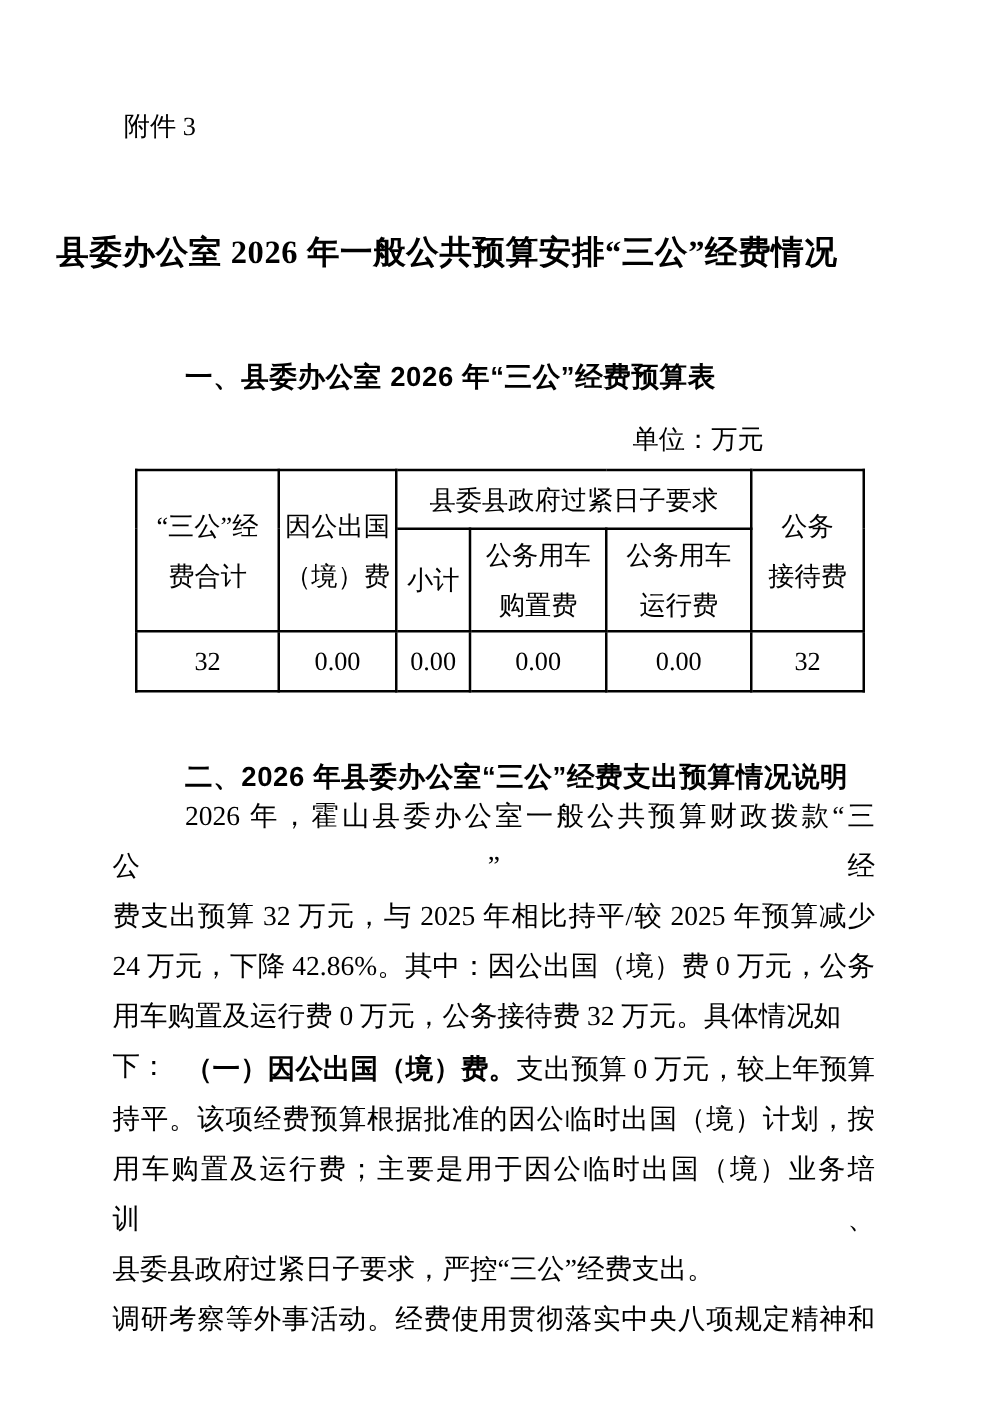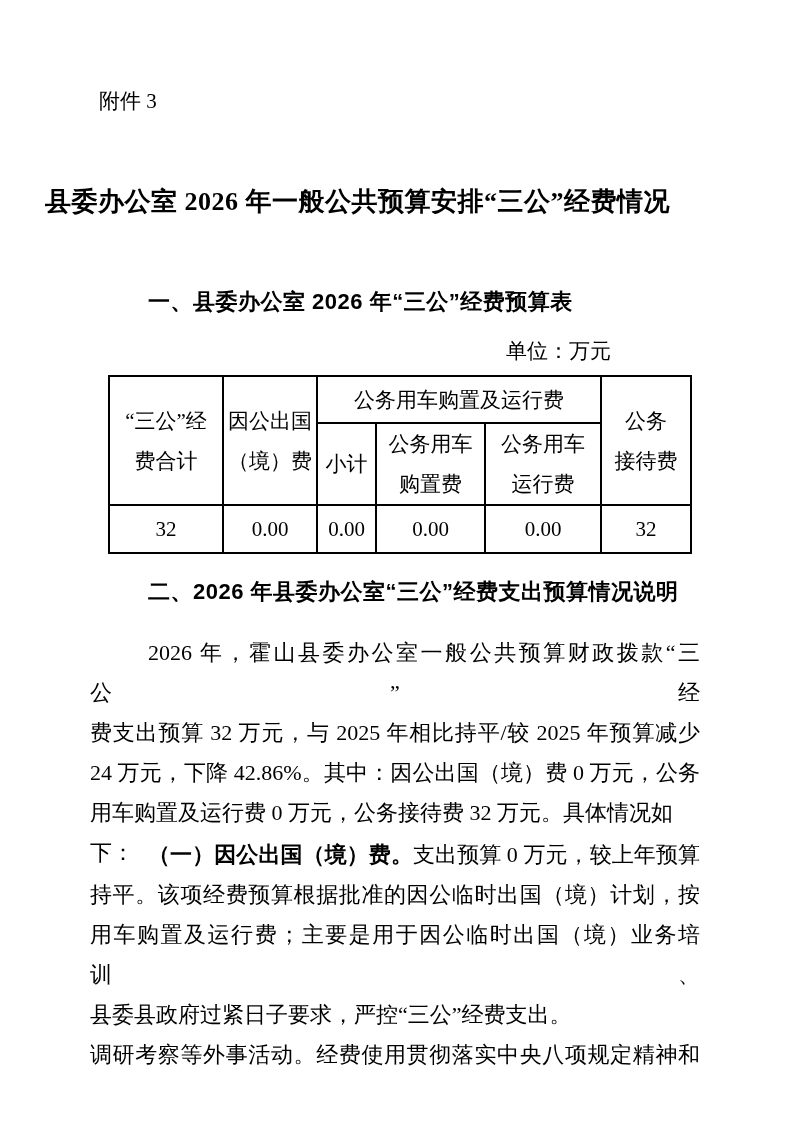--- a/index.html
+++ b/index.html
@@ -41,21 +41,21 @@
     width: 615px;
     padding-left: 58px;
     box-sizing: content-box;
     font-family: "Liberation Sans", "DejaVu Sans", sans-serif;
     font-weight: 700;
     font-size: 22px;
     letter-spacing: 0.5px;
     line-height: 30px;
   }
   .sec1 { top: 287px; }
-  .sec2 { top: 577px; }
+  .sec2 { top: 607px; }
   .unit-note {
     position: absolute;
     top: 337px;
     right: 130px;
     font-size: 21px;
     line-height: 28px;
   }
   table.budget {
     position: absolute;
     left: 108px;
@@ -119,21 +119,21 @@
     <tbody>
       <tr class="row-group">
         <td rowspan="2">
           <div class="hline">“三公”经</div>
           <div class="hline">费合计</div>
         </td>
         <td rowspan="2">
           <div class="hline">因公出国</div>
           <div class="hline">（境）费</div>
         </td>
-        <td colspan="3">公务用车购置及运行费</td>
+        <td colspan="3">县委县政府过紧日子要求</td>
         <td rowspan="2">
           <div class="hline">公务</div>
           <div class="hline">接待费</div>
         </td>
       </tr>
       <tr class="row-sub">
         <td>
           <div class="hline">小计</div>
         </td>
         <td>

